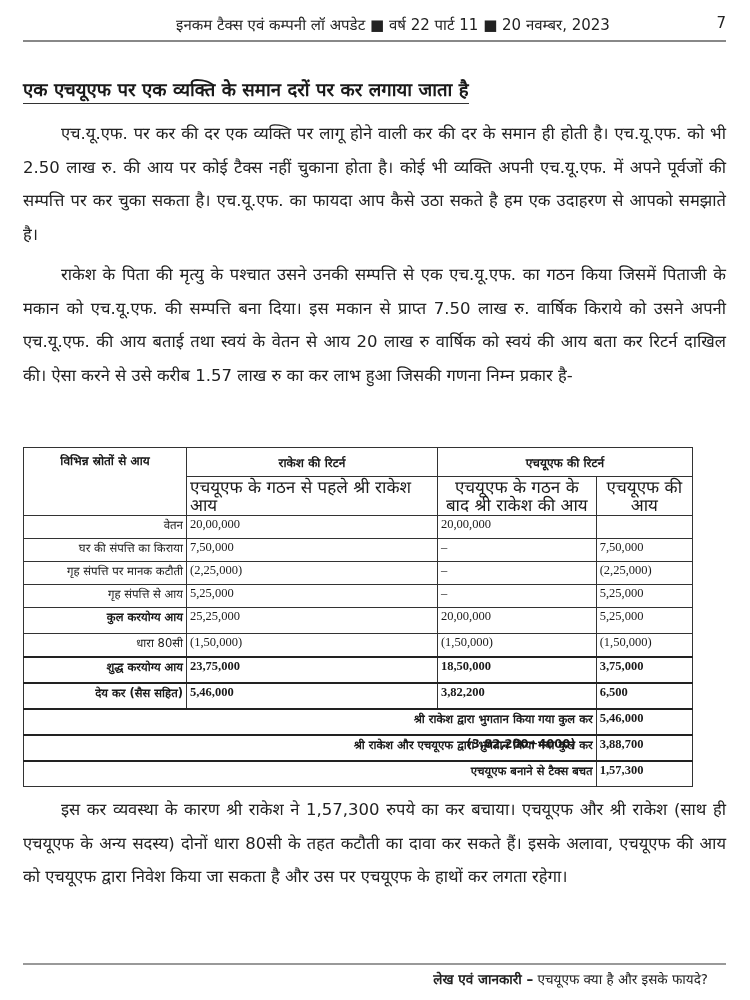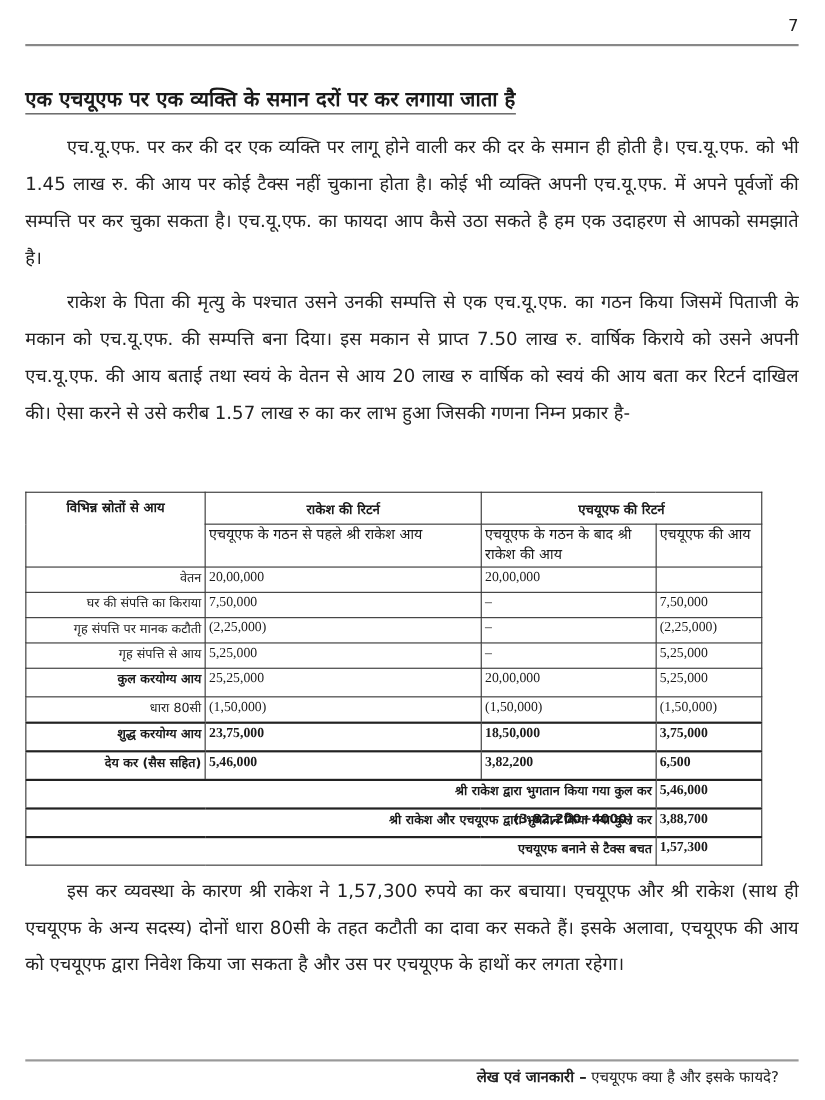--- a/index.html
+++ b/index.html
@@ -10,41 +10,42 @@
   .heading { position:absolute; left:23px; top:76px; font-size:18.5px; font-weight:bold; color:#1a1a1a; border-bottom:1.5px solid #333; padding-bottom:2px; white-space:nowrap; }
   .para { position:absolute; left:23px; width:703px; font-size:16.5px; line-height:33.5px; text-align:justify; color:#222; }
   .para .indent { display:inline-block; width:38px; }
   #p1 { top:117px; }
   #p2 { top:258px; }
   #p3 { top:793px; }
   table.tax { position:absolute; left:23px; top:447px; width:670px; border-collapse:collapse; font-family:"Liberation Serif", serif; font-size:12.5px; }
   table.tax td, table.tax th { border:1.3px solid #333; padding:1px 3px; vertical-align:top; font-weight:normal; }
   table.tax th { font-family:"DejaVu Sans", sans-serif; font-size:12px; }
   table.tax th.bold { font-weight:bold; text-align:center; height:26px; vertical-align:middle; }
-  table.tax th.sub { font-size:13px; line-height:18px; text-align:left; height:34px; }
-  table.tax th.sub.center { }
+  table.tax th.sub { font-size:17px; line-height:18px; text-align:left; height:34px; }
+  table.tax th.sub.center { text-align:center; }
   table.tax td.label { font-family:"DejaVu Sans", sans-serif; font-size:11.5px;text-align:right; }
   table.tax td.b { font-weight:bold;margin-left:34px; }
   table.tax tr.r { height:23px; }
   table.tax tr.r2 { height:26px; }
   .bd { border-top:2px solid #222 !important; }
   .footer-line { position:absolute; left:23px; top:963px; width:703px; border-top:2px solid #999; }
   .footer { position:absolute; right:42px; top:970px; font-size:13.5px; color:#222; white-space:nowrap; }
   .footer b { font-weight:bold; }
 </style>
 </head>
 <body>
 
 <div class="header">
+  <span class="header-title">इनकम टैक्स एवं कम्पनी लॉ अपडेट ■ वर्ष 22 पार्ट 11 ■ 20 नवम्बर, 2023</span>
   <span class="page-num">7</span>
 </div>
 
 <div class="heading">एक एचयूएफ पर एक व्यक्ति के समान दरों पर कर लगाया जाता है</div>
 
-<div class="para" id="p1"><span class="indent"></span><span>एच.यू.एफ. पर कर की दर एक व्यक्ति पर लागू होने वाली कर की दर के समान ही होती है। एच.यू.एफ. को भी 1.45 लाख रु. की आय पर कोई टैक्स नहीं चुकाना होता है। कोई भी व्यक्ति अपनी एच.यू.एफ. में अपने पूर्वजों की सम्पत्ति पर कर चुका सकता है। एच.यू.एफ. का फायदा आप कैसे उठा सकते है हम एक उदाहरण से आपको समझाते है।</span></div>
+<div class="para" id="p1"><span class="indent"></span><span>एच.यू.एफ. पर कर की दर एक व्यक्ति पर लागू होने वाली कर की दर के समान ही होती है। एच.यू.एफ. को भी 2.50 लाख रु. की आय पर कोई टैक्स नहीं चुकाना होता है। कोई भी व्यक्ति अपनी एच.यू.एफ. में अपने पूर्वजों की सम्पत्ति पर कर चुका सकता है। एच.यू.एफ. का फायदा आप कैसे उठा सकते है हम एक उदाहरण से आपको समझाते है।</span></div>
 <div class="para" id="p2"><span class="indent"></span><span>राकेश के पिता की मृत्यु के पश्चात उसने उनकी सम्पत्ति से एक एच.यू.एफ. का गठन किया जिसमें पिताजी के मकान को एच.यू.एफ. की सम्पत्ति बना दिया। इस मकान से प्राप्त 7.50 लाख रु. वार्षिक किराये को उसने अपनी एच.यू.एफ. की आय बताई तथा स्वयं के वेतन से आय 20 लाख रु वार्षिक को स्वयं की आय बता कर रिटर्न दाखिल की। ऐसा करने से उसे करीब 1.57 लाख रु का कर लाभ हुआ जिसकी गणना निम्न प्रकार है-</span></div>
 
 <table class="tax">
   <colgroup>
     <col style="width:172px">
       <col style="width:265px">
       <col style="width:166px">
       <col style="width:99px">
   </colgroup>
   <tbody>

